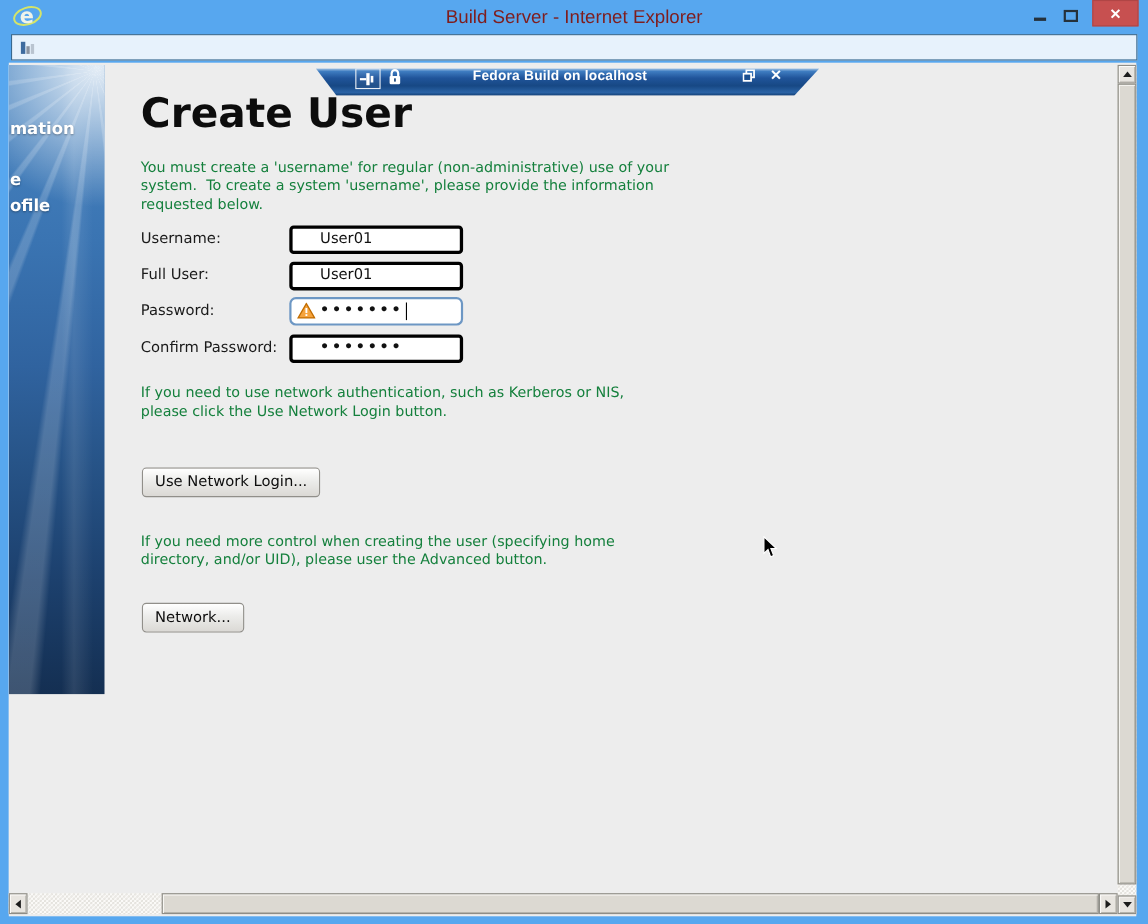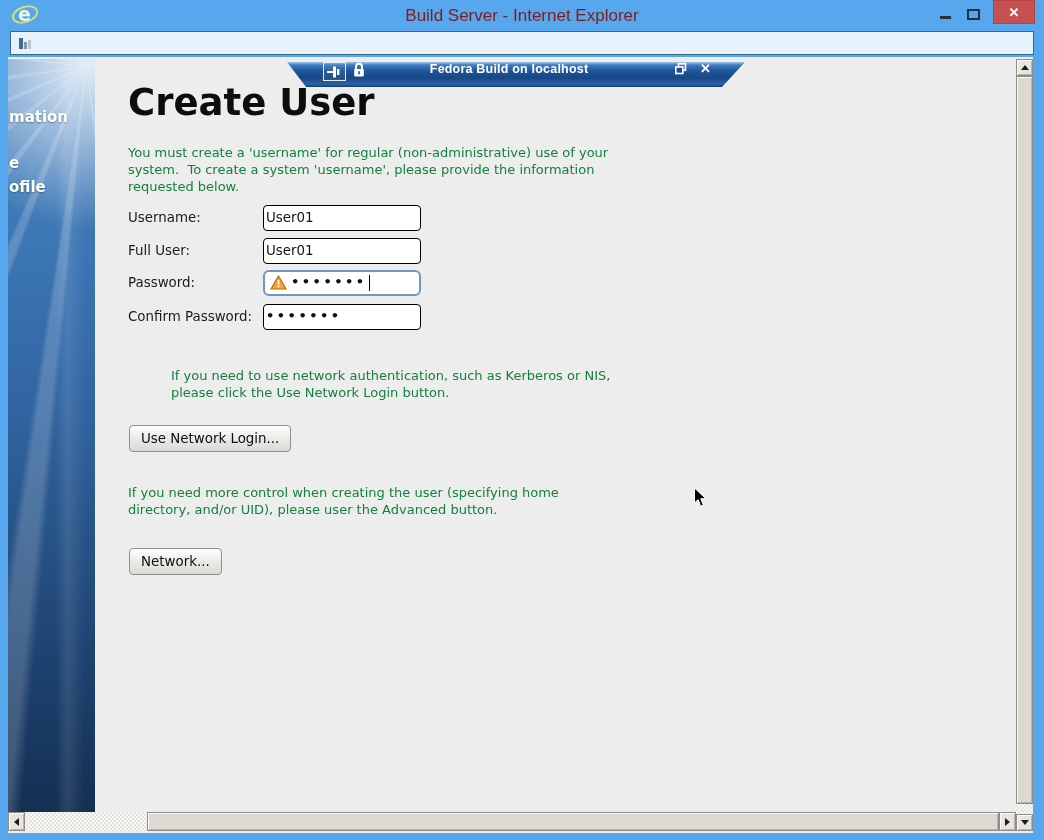--- a/index.html
+++ b/index.html
@@ -48,21 +48,21 @@
   .vthumb{position:absolute;left:0;top:0;width:17px;height:728px;background:#dcd9d2;
     border:1px solid #8e8d87;box-shadow:inset 1px 1px 0 #fbfaf8,inset -1px -1px 0 #b5b3ab;}
   .hthumb{position:absolute;top:0;left:122px;right:0;height:19px;background:#dcd9d2;
     border:1px solid #8e8d87;box-shadow:inset 1px 1px 0 #fbfaf8,inset -1px -1px 0 #b5b3ab;}
   .tri-up{width:0;height:0;border-left:4px solid transparent;border-right:4px solid transparent;border-bottom:5px solid #1c1c1c;}
   .tri-down{width:0;height:0;border-left:4px solid transparent;border-right:4px solid transparent;border-top:5px solid #1c1c1c;}
   .tri-left{width:0;height:0;border-top:4px solid transparent;border-bottom:4px solid transparent;border-right:5px solid #1c1c1c;}
   .tri-right{width:0;height:0;border-top:4px solid transparent;border-bottom:4px solid transparent;border-left:5px solid #1c1c1c;}
 
   
-  .sidebar{position:absolute;left:0;top:0;width:87px;height:753px;overflow:hidden;
+  .sidebar{position:absolute;left:0;top:0;width:87px;height:572px;overflow:hidden;
     background:
       radial-gradient(circle at 92% 0.5%, rgba(255,255,255,0.85), rgba(255,255,255,0) 22%),
       repeating-conic-gradient(from 150deg at 90% 1%, rgba(255,255,255,0) 0deg 5deg,
         rgba(255,255,255,0.18) 6deg 8deg, rgba(255,255,255,0) 9deg 15deg),
       linear-gradient(90deg, rgba(255,255,255,0) 55%, rgba(255,255,255,0.10) 68%, rgba(255,255,255,0) 88%),
       linear-gradient(180deg,#4a86c2 0%,#3a74b2 28%,#30639f 48%,#275488 63%,#1d4270 80%,#142f52 100%);}
   .side-frag{position:absolute;left:1px;color:#fff;font-weight:bold;font-size:15px;
     font-family:"DejaVu Sans",sans-serif;text-shadow:0 1px 2px rgba(0,0,0,0.35);white-space:nowrap;}
   .frag-0{top:49px;}
   .frag-1{top:95px;}
@@ -81,27 +81,27 @@
     letter-spacing:0.2px;padding-right:10px;}
   .vnc-controls{display:flex;align-items:center;gap:13px;flex:0 0 auto;}
   .vnc-min{width:9px;height:3px;background:#fff;margin-top:8px;}
   .vnc-close{color:#fff;font-weight:900;font-size:13px;line-height:1;}
 
   
   .main{position:absolute;left:120px;top:0;width:620px;}
   .page-heading{position:absolute;top:22px;left:0;margin:0;font-size:37px;font-weight:700;color:#0d0d0d;}
   .para{position:absolute;left:0;margin:0;font-size:13px;line-height:17px;white-space:pre-wrap;color:#15803d;}
   .para-intro{top:85px;}
-  .para-network{top:308px;margin-left:43px;}
+  .para-network{top:290px;}
   .para-advanced{top:425px;}
   .form-row{position:absolute;left:0;height:27px;display:flex;align-items:center;}
   .row-0{top:145px;} .row-1{top:178px;} .row-2{top:210px;} .row-3{top:244px;}
   .field-label{width:135px;font-size:13.4px;color:#1a1a1a;}
-  .field{width:158px;height:26px;background:#fff;border:1px solid #000000;border-radius:4px;
-    display:flex;align-items:center;padding:0 2px;font-size:13.4px;color:#111;gap:4px;}
+  .field{width:158px;height:26px;background:#fff;border:3px solid #000000;border-radius:4px;
+    display:flex;align-items:center;padding:0 25px;font-size:13.4px;color:#111;gap:4px;}
   .field.focused{border:2px solid #6d97c4;border-radius:6px;padding:0 5px;}
   .dots{font-size:13px;font-weight:bold;letter-spacing:2.5px;margin-top:-2px;}
   .caret{width:1px;height:16px;background:#000;margin-left:-2px;}
   .gtk-btn{position:absolute;left:1px;height:27px;background:linear-gradient(#ffffff,#ececea 45%,#dbd9d5);
     border:1px solid #918f8a;border-radius:4px;padding:0 11px;display:flex;align-items:center;
     font-size:13.4px;color:#0d0d0d;font-family:"DejaVu Sans",sans-serif;}
   .btn-network{top:366px;}
   .btn-advanced{top:489px;}
 
   .cursor{position:absolute;left:685px;top:428px;width:14px;height:21px;}

